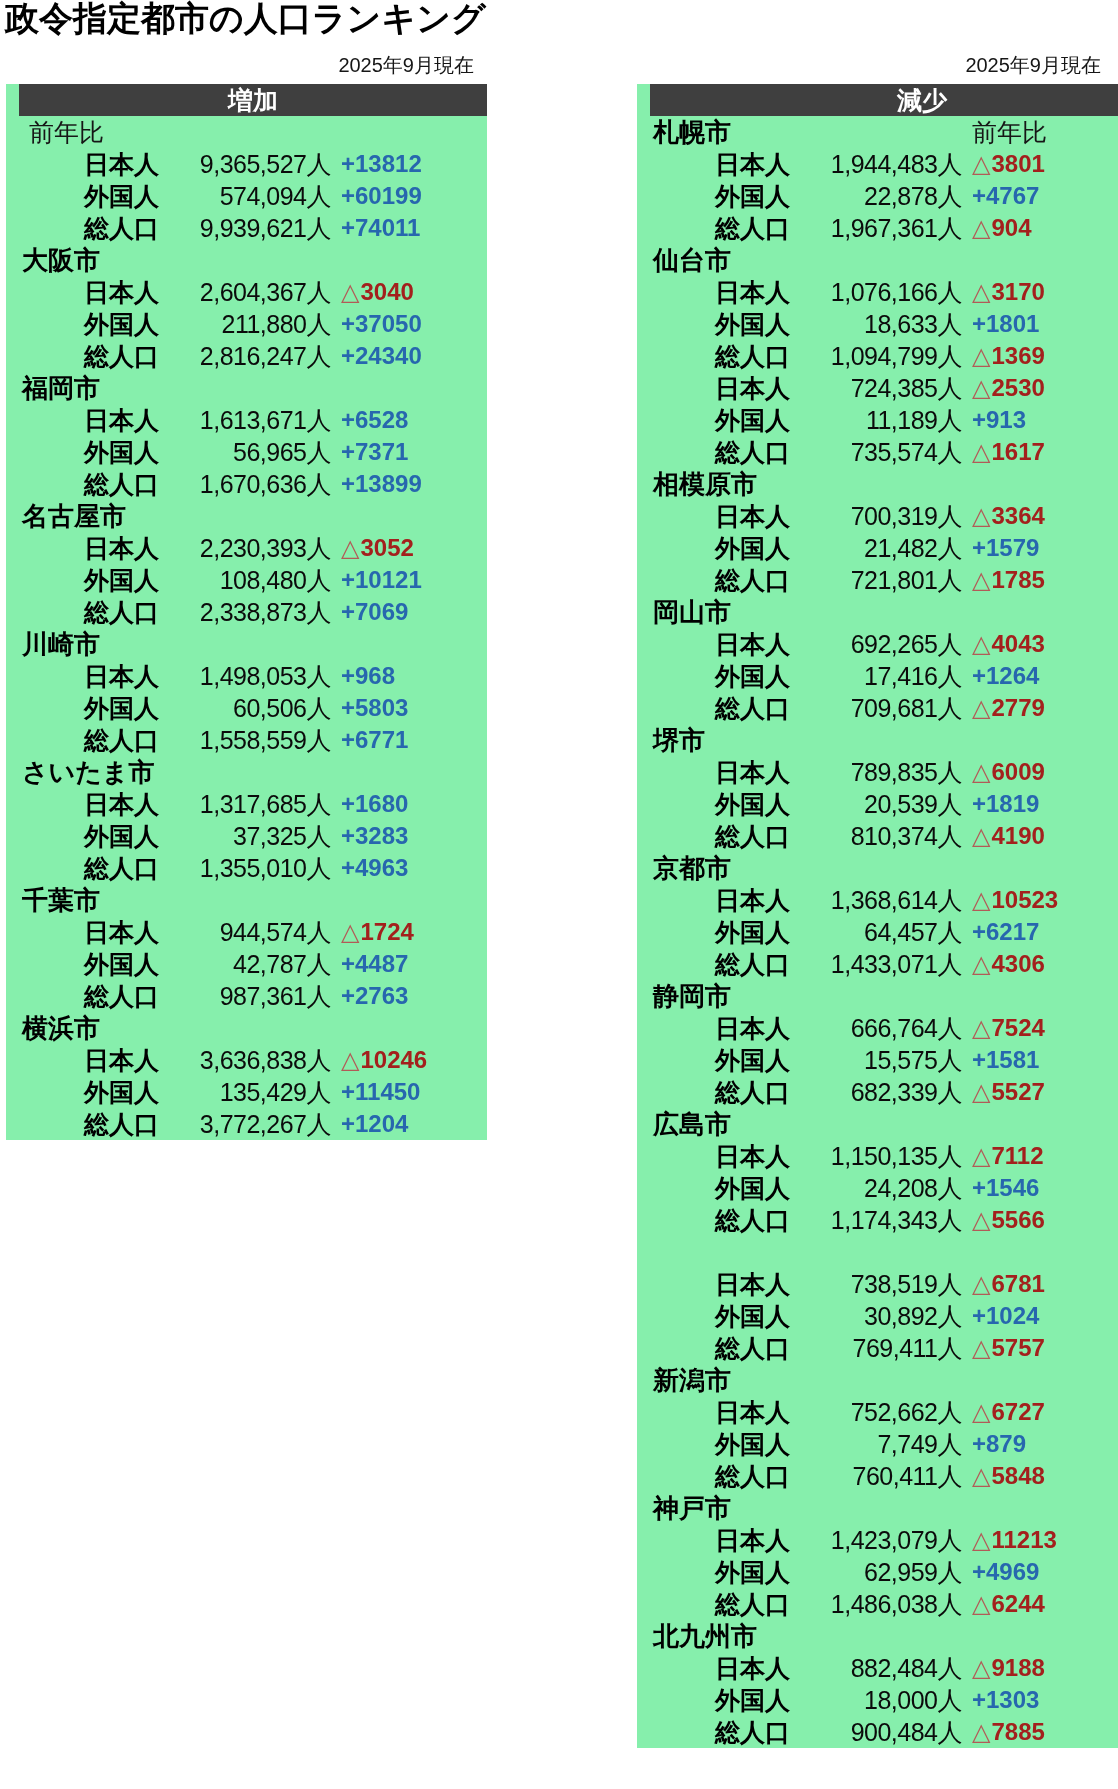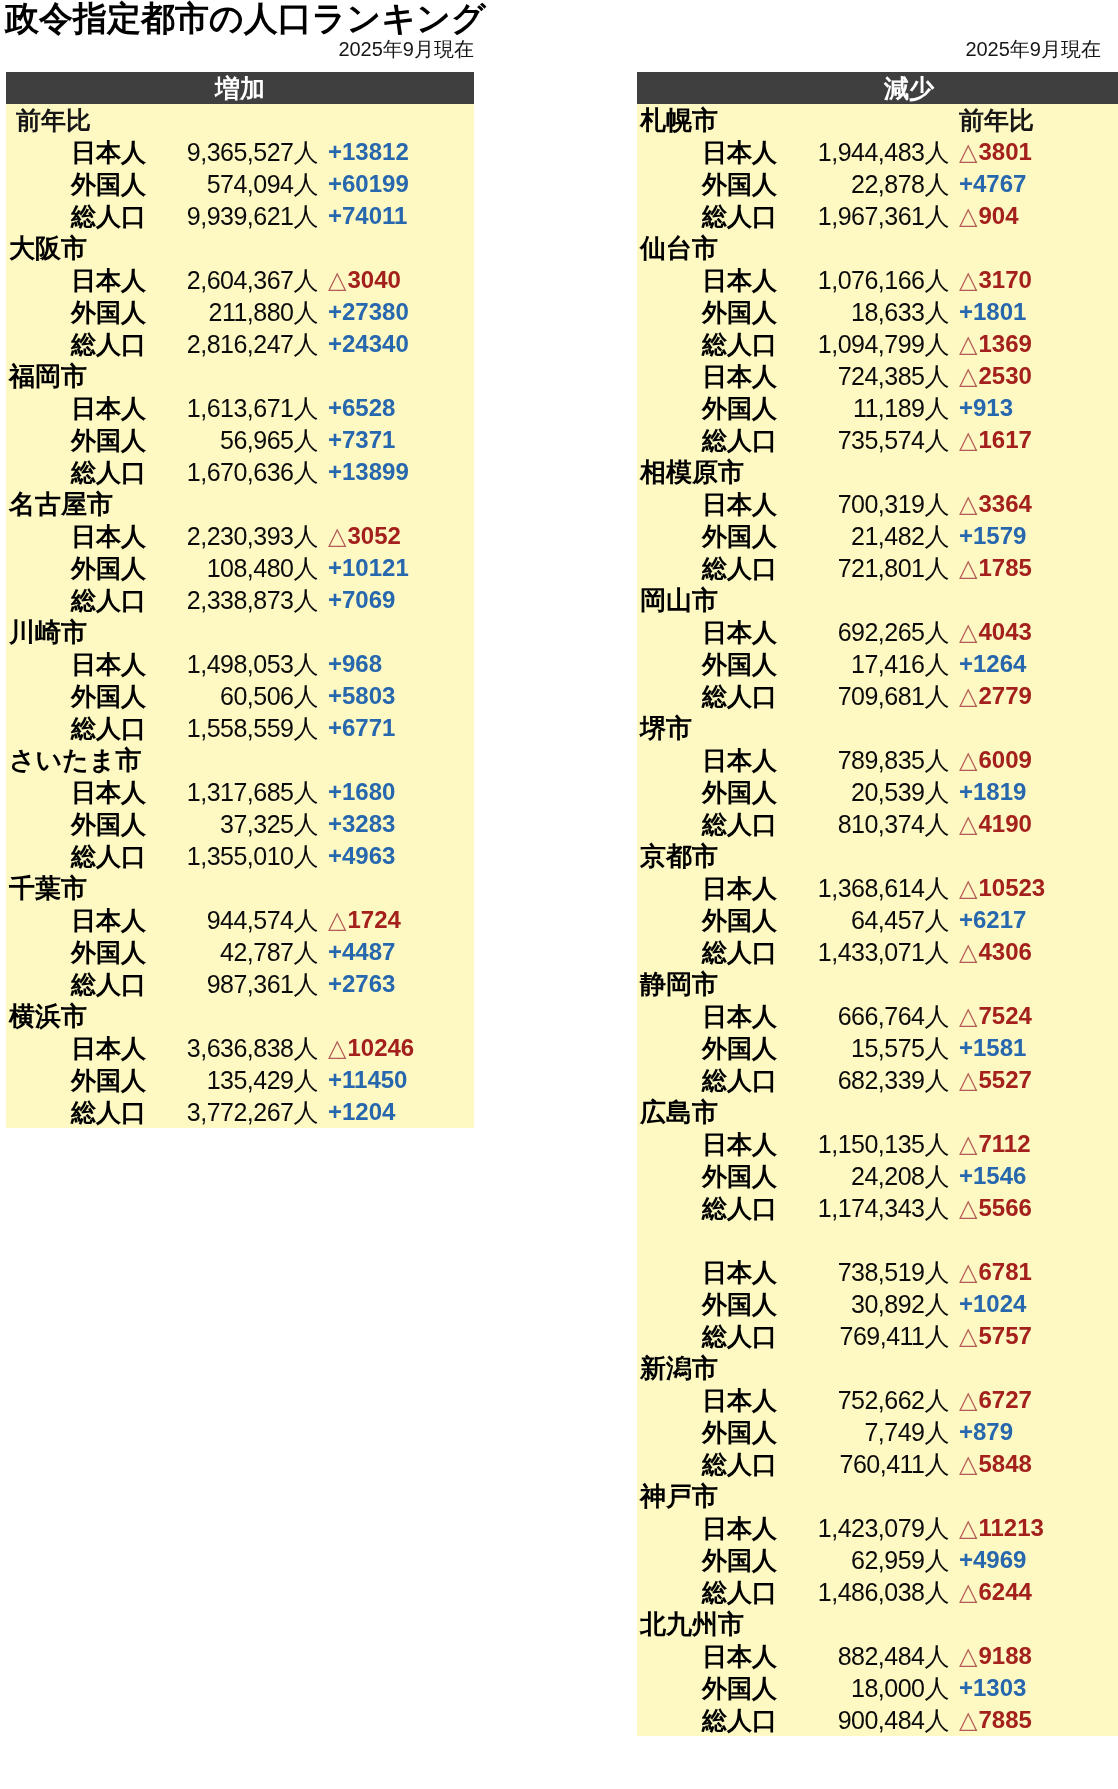--- a/index.html
+++ b/index.html
@@ -6,25 +6,25 @@
   body {
     width:1118px; height:1789px; position:relative; background:#ffffff;
     font-family:"Liberation Sans","DejaVu Sans",sans-serif; color:#000;
     overflow:hidden;
   }
   .title {
     position:absolute; left:5px; top:-4px;
     font-size:34px; font-weight:bold; color:#000; white-space:nowrap;
   }
   .date {
-    position:absolute; top:36px; font-size:20px; color:#161616; white-space:nowrap;
+    position:absolute; top:52px; font-size:20px; color:#161616; white-space:nowrap;
   }
   .date-left  { left:6px;   width:468px; text-align:right; }
   .date-right { left:637px; width:464px; text-align:right; }
-  .panel { position:absolute; top:72px; background:#fef9c3; }
+  .panel { position:absolute; top:84px; background:#86efac;padding-left:13px; }
   .panel-increase { left:6px;   width:468px; }
   .panel-decrease { left:637px; width:544px; }
   .header-bar {
     height:32px; line-height:32px; background:#3F3F3F; color:#ffffff;
     font-weight:bold; font-size:25px; text-align:center;
     font-family:"Liberation Sans","DejaVu Sans",sans-serif;
   }
   .row { height:32px; line-height:32px; display:flex; white-space:nowrap; }
   .city-name {
     width:312px; padding-left:3px; box-sizing:border-box;
@@ -37,21 +37,21 @@
   .col-num {
     width:172px; text-align:right; font-size:25px; color:#0b0b0b;
     display:flex; justify-content:flex-end; align-items:center; height:32px;
     letter-spacing:-0.5px;
   }
   .col-change {
     margin-left:10px; flex:1; text-align:left;
     font-weight:bold; font-size:24px;
     display:flex; align-items:center; height:32px;
   }
-  .yoy-label { font-weight:bold; font-size:25px; color:#161616; }
+  .yoy-label { font-weight:normal; font-size:25px; color:#161616; }
   .inc { color:#2767AE; }
   .dec { color:#A3201D; }
   .dec .tri { color:#B25B57; font-weight:normal; margin-right:1px; }
 </style>
 </head>
 <body>
 
 <div class="title">政令指定都市の人口ランキング</div>
 
 <div class="date date-left">2025年9月現在</div>
@@ -86,21 +86,21 @@
         <div class="col-label">日本人</div>
         <div class="col-num">2,604,367人</div>
         <div class="col-change dec">
           <span class="tri">△</span>
           <span>3040</span>
         </div>
       </div>
       <div class="row data-row">
         <div class="col-label">外国人</div>
         <div class="col-num">211,880人</div>
-        <div class="col-change inc">+27380</div>
+        <div class="col-change inc">+37050</div>
       </div>
       <div class="row data-row">
         <div class="col-label">総人口</div>
         <div class="col-num">2,816,247人</div>
         <div class="col-change inc">+24340</div>
       </div>
       <div class="row city-row">
         <div class="city-name">福岡市</div>
         <div class="col-change yoy-label"></div>
       </div>

